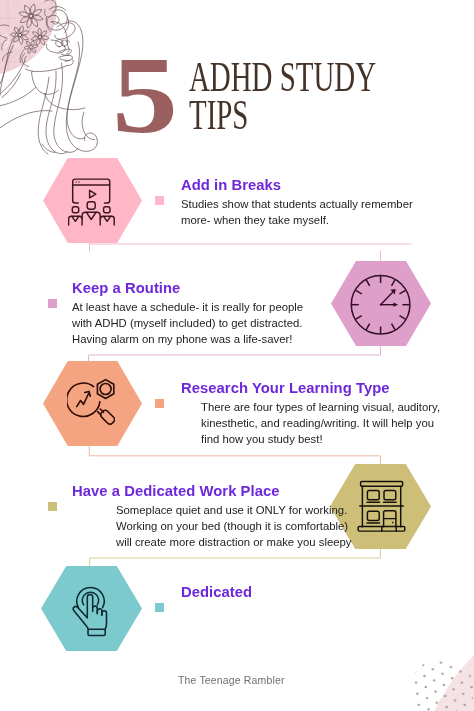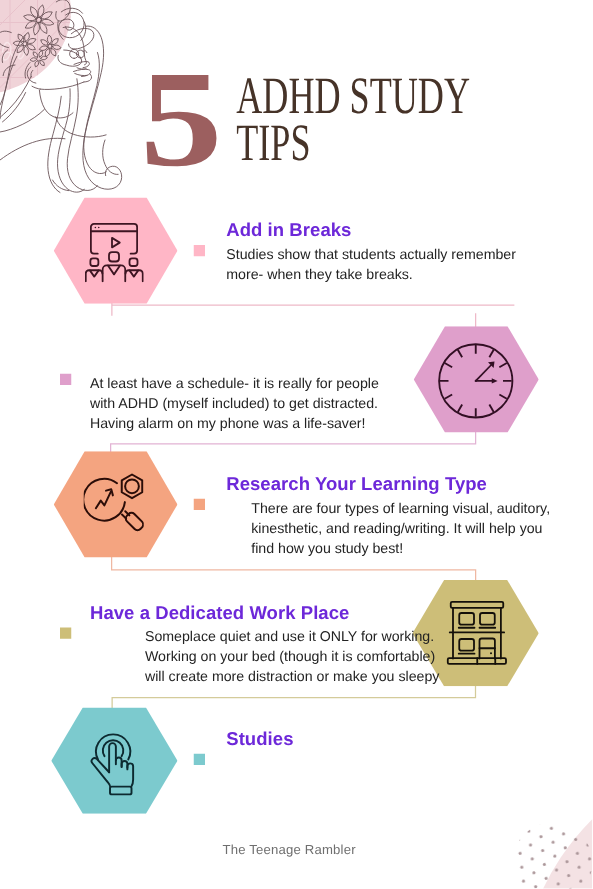--- a/index.html
+++ b/index.html
@@ -261,30 +261,31 @@
       <path d="M20.7 28.4 v-3.1 a2.3 2.3 0 0 1 4.6 0 V30.7"></path>
       <path d="M25.3 30 v-1.9 a2.3 2.3 0 0 1 4.6 0 V32.5"></path>
       <path d="M29.9 31.2 v-1.2 a2.3 2.3 0 0 1 4.6 0 V40.6 c0 3 -0.6 4.5 -1.4 5.6"></path>
       <path d="M15.3 34.8 L5.4 24.1 a2.45 2.45 0 0 0 -3.6 3.3 L13 41.3 c2.1 2.6 3.2 3.3 3.2 5.1"></path>
       <rect x="16" y="46.3" width="17.2" height="6.2" rx="1.4"></rect>
     </g>
   </svg>
 
   <div class="tip-h" style="left:181px;top:177px;">Add in Breaks</div>
   <div class="bullet" style="left:155px;top:196px;background:#ffb6c6;"></div>
-  <div class="tip-b" style="left:181px;top:196px;width:236px;">Studies show that students actually remember more- when they take breaks.</div>
-
+  <div class="tip-b" style="left:181px;top:196px;width:236px;">Studies show that students actually remember more- when they take myself.</div>
+
+  <div class="tip-h" style="left:72px;top:280px;">Keep a Routine</div>
   <div class="bullet" style="left:48px;top:299px;background:#df9fcb;"></div>
   <div class="tip-b" style="left:72px;top:299px;width:234px;">At least have a schedule- it is really for people with ADHD (myself included) to get distracted. Having alarm on my phone was a life-saver!</div>
 
   <div class="tip-h" style="left:181px;top:380px;">Research Your Learning Type</div>
   <div class="bullet" style="left:155px;top:399px;background:#f4a480;"></div>
   <div class="tip-b" style="left:181px;top:399px;width:248px;margin-left:20px;">There are four types of learning visual, auditory, kinesthetic, and reading/writing. It will help you find how you study best!</div>
 
   <div class="tip-h" style="left:72px;top:483px;">Have a Dedicated Work Place</div>
   <div class="bullet" style="left:48px;top:502px;background:#cdbe78;"></div>
   <div class="tip-b" style="left:72px;top:502px;width:248px;margin-left:44px;">Someplace quiet and use it ONLY for working. Working on your bed (though it is comfortable) will create more distraction or make you sleepy</div>
 
-  <div class="tip-h" style="left:181px;top:584px;">Studies</div>
+  <div class="tip-h" style="left:181px;top:584px;">Dedicated</div>
   <div class="bullet" style="left:155px;top:603px;background:#7ccace;"></div>
 
   <div class="credit">The Teenage Rambler</div>
 </div>
 
 </body></html>

